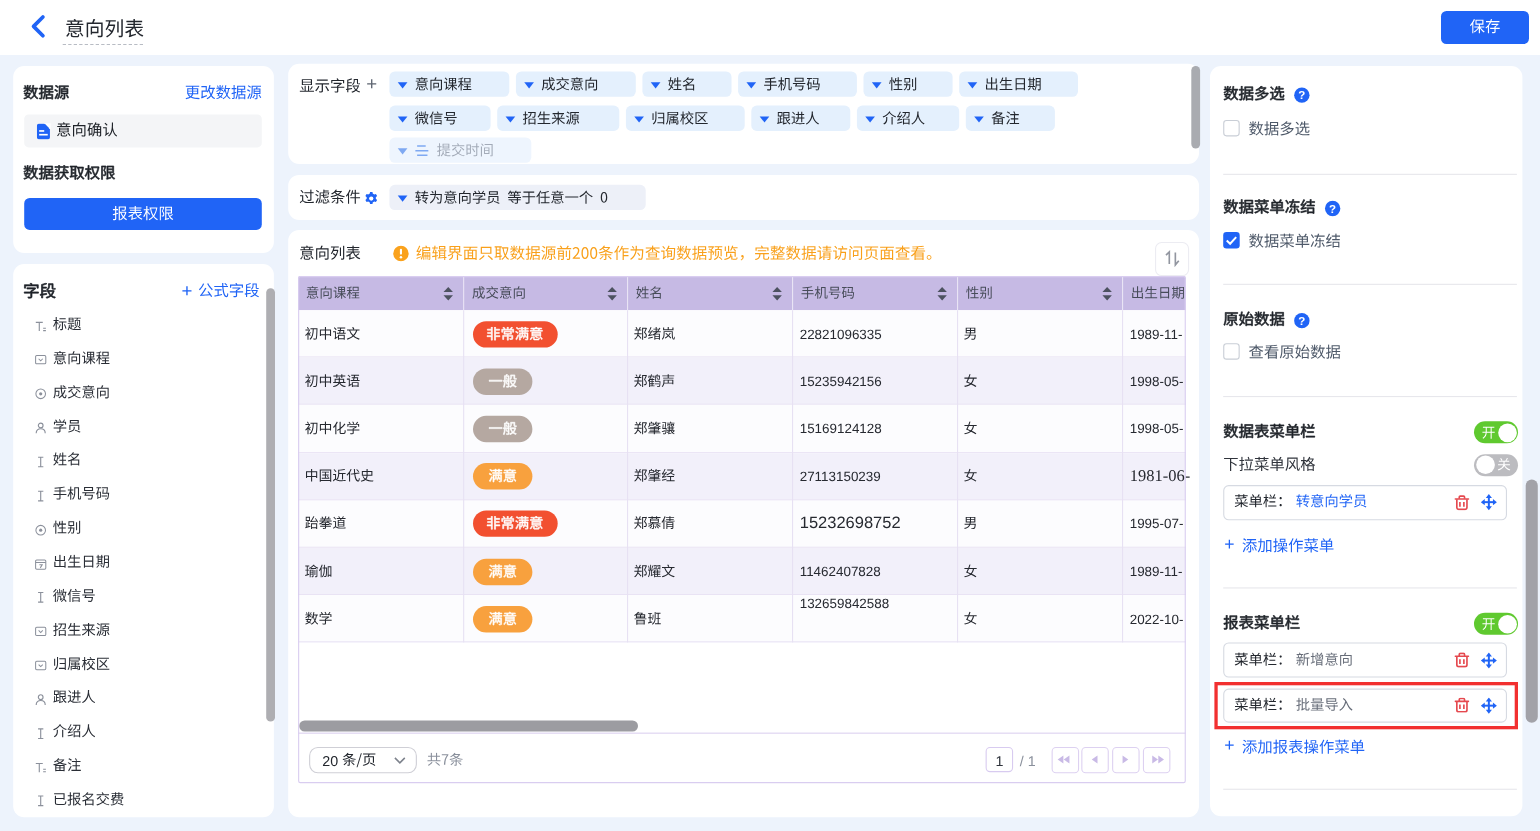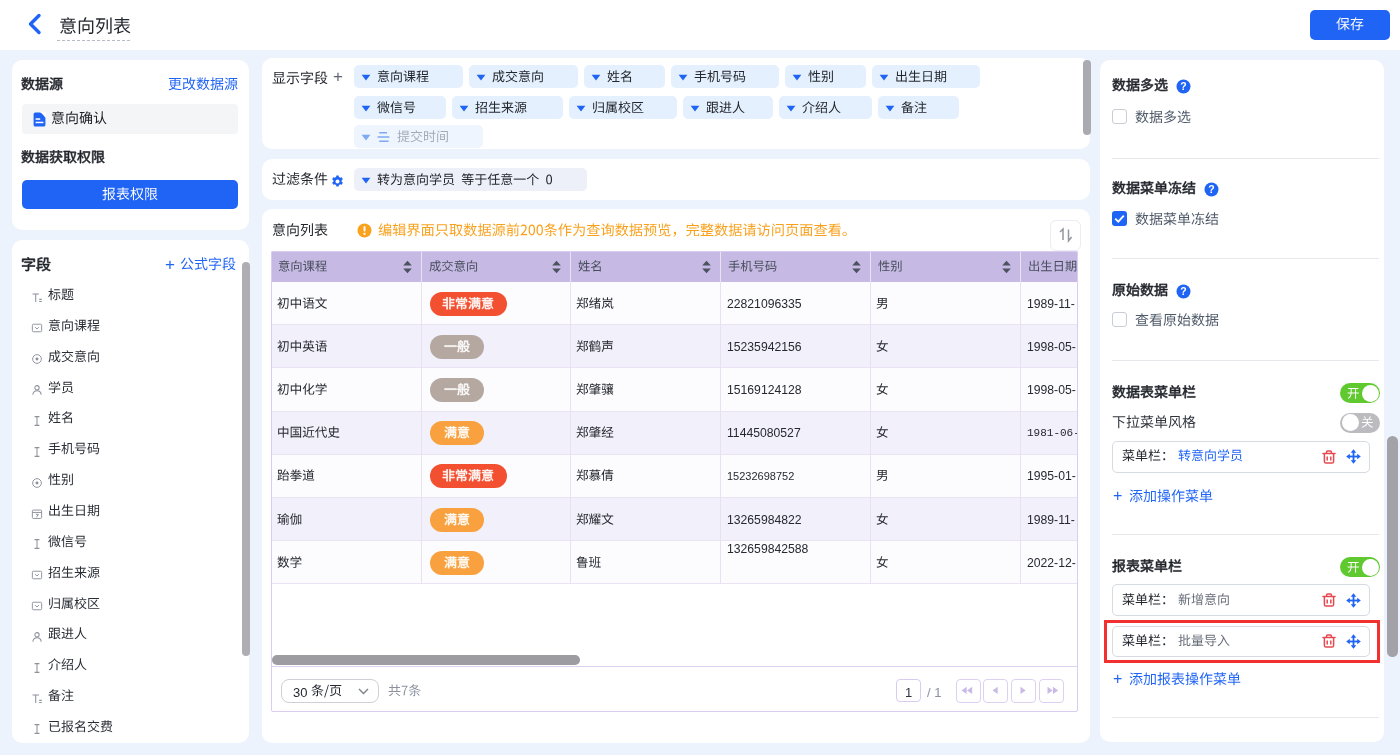--- a/index.html
+++ b/index.html
@@ -1034,31 +1034,31 @@
 <div class="abs" style="left:576.0px;top:426.2px;">
     <svg class="t" width="38" height="14">
       <g fill="#262930" transform="translate(0,10.84) scale(0.01260,-0.01260)">
         <use href="#g90d1" x="0"></use>
         <use href="#g8087" x="1000"></use>
         <use href="#g7ecf" x="2000"></use>
       </g>
     </svg>
   </div>
 <div class="abs" style="left:727.0px;top:425.2px;">
-    <span style="display:block;font-size:12.2px;line-height:16px;color:#262930;font-family:'Liberation Sans'">11445080527</span>
+    <span style="display:block;font-size:12.2px;line-height:16px;color:#262930;font-family:'Liberation Sans'">27113150239</span>
   </div>
 <div class="abs" style="left:876.0px;top:426.2px;">
     <svg class="t" width="13" height="14">
       <g fill="#262930" transform="translate(0,10.84) scale(0.01260,-0.01260)">
         <use href="#g5973" x="0"></use>
       </g>
     </svg>
   </div>
 <div class="abs" style="left:1027.0px;top:425.2px;">
-    <span style="display:block;font-size:11px;line-height:16px;color:#262930;font-family:Liberation Mono, monospace">1981-06-</span>
+    <span style="display:block;font-size:15px;line-height:16px;color:#262930;font-family:Liberation Serif, serif">1981-06-</span>
   </div>
 <div class="abs" style="left:271px;top:454.8px;width:807px;height:43.2px;background:#fcfcfe;border-bottom:1px solid #e9e3f4"></div>
 <div class="abs" style="left:276.5px;top:469.4px;">
     <svg class="t" width="38" height="14">
       <g fill="#262930" transform="translate(0,10.84) scale(0.01260,-0.01260)">
         <use href="#g8dc6" x="0"></use>
         <use href="#g62f3" x="1000"></use>
         <use href="#g9053" x="2000"></use>
       </g>
     </svg>
@@ -1077,31 +1077,31 @@
 <div class="abs" style="left:576.0px;top:469.4px;">
     <svg class="t" width="38" height="14">
       <g fill="#262930" transform="translate(0,10.84) scale(0.01260,-0.01260)">
         <use href="#g90d1" x="0"></use>
         <use href="#g6155" x="1000"></use>
         <use href="#g5029" x="2000"></use>
       </g>
     </svg>
   </div>
 <div class="abs" style="left:727.0px;top:468.4px;">
-    <span style="display:block;font-size:11px;line-height:16px;color:#262930;font-family:'Liberation Sans'">15232698752</span>
+    <span style="display:block;font-size:15px;line-height:16px;color:#262930;font-family:'Liberation Sans'">15232698752</span>
   </div>
 <div class="abs" style="left:876.0px;top:469.4px;">
     <svg class="t" width="13" height="14">
       <g fill="#262930" transform="translate(0,10.84) scale(0.01260,-0.01260)">
         <use href="#g7537" x="0"></use>
       </g>
     </svg>
   </div>
 <div class="abs" style="left:1027.0px;top:468.4px;">
-    <span style="display:block;font-size:12.2px;line-height:16px;color:#262930;font-family:'Liberation Sans'">1995-01-</span>
+    <span style="display:block;font-size:12.2px;line-height:16px;color:#262930;font-family:'Liberation Sans'">1995-07-</span>
   </div>
 <div class="abs" style="left:271px;top:498.0px;width:807px;height:43.2px;background:#f2f0fa;border-bottom:1px solid #e9e3f4"></div>
 <div class="abs" style="left:276.5px;top:512.6px;">
     <svg class="t" width="26" height="14">
       <g fill="#262930" transform="translate(0,10.84) scale(0.01260,-0.01260)">
         <use href="#g745c" x="0"></use>
         <use href="#g4f3d" x="1000"></use>
       </g>
     </svg>
   </div>
@@ -1117,21 +1117,21 @@
 <div class="abs" style="left:576.0px;top:512.6px;">
     <svg class="t" width="38" height="14">
       <g fill="#262930" transform="translate(0,10.84) scale(0.01260,-0.01260)">
         <use href="#g90d1" x="0"></use>
         <use href="#g8000" x="1000"></use>
         <use href="#g6587" x="2000"></use>
       </g>
     </svg>
   </div>
 <div class="abs" style="left:727.0px;top:511.6px;">
-    <span style="display:block;font-size:12.2px;line-height:16px;color:#262930;font-family:'Liberation Sans'">13265984822</span>
+    <span style="display:block;font-size:12.2px;line-height:16px;color:#262930;font-family:'Liberation Sans'">11462407828</span>
   </div>
 <div class="abs" style="left:876.0px;top:512.6px;">
     <svg class="t" width="13" height="14">
       <g fill="#262930" transform="translate(0,10.84) scale(0.01260,-0.01260)">
         <use href="#g5973" x="0"></use>
       </g>
     </svg>
   </div>
 <div class="abs" style="left:1027.0px;top:511.6px;">
     <span style="display:block;font-size:12.2px;line-height:16px;color:#262930;font-family:'Liberation Sans'">1989-11-</span>
@@ -1166,32 +1166,32 @@
     <span style="display:block;font-size:12.2px;line-height:16px;color:#262930;font-family:'Liberation Sans'">132659842588</span>
   </div>
 <div class="abs" style="left:876.0px;top:555.8px;">
     <svg class="t" width="13" height="14">
       <g fill="#262930" transform="translate(0,10.84) scale(0.01260,-0.01260)">
         <use href="#g5973" x="0"></use>
       </g>
     </svg>
   </div>
 <div class="abs" style="left:1027.0px;top:554.8px;">
-    <span style="display:block;font-size:12.2px;line-height:16px;color:#262930;font-family:'Liberation Sans'">2022-12-</span>
+    <span style="display:block;font-size:12.2px;line-height:16px;color:#262930;font-family:'Liberation Sans'">2022-10-</span>
   </div>
 <div class="abs" style="left:421.0px;top:282px;width:1px;height:302.4px;background:#e7e1f3"></div>
 <div class="abs" style="left:570.0px;top:282px;width:1px;height:302.4px;background:#e7e1f3"></div>
 <div class="abs" style="left:720.0px;top:282px;width:1px;height:302.4px;background:#e7e1f3"></div>
 <div class="abs" style="left:870.0px;top:282px;width:1px;height:302.4px;background:#e7e1f3"></div>
 <div class="abs" style="left:1020.0px;top:282px;width:1px;height:302.4px;background:#e7e1f3"></div>
 <div class="abs" style="left:272px;top:654.5px;width:308px;height:10.5px;background:#9c9ca1;border-radius:5px"></div>
 <div class="abs" style="left:271px;top:665.5px;width:807px;height:1px;background:#dcd1f0"></div>
 <div class="abs" style="left:271px;top:251px;width:807px;height:461px;border:1px solid #d9cdf0;border-radius:2px"></div>
 <div class="abs" style="left:281px;top:678.8px;width:98px;height:24.5px;border:1px solid #cfcfd6;border-radius:8px;background:#fff"></div>
-<div class="abs" style="left:293.0px;top:683.0px;"><span style="font-size:13px;color:#23272e;font-family:'Liberation Sans'">30 </span></div>
+<div class="abs" style="left:293.0px;top:683.0px;"><span style="font-size:13px;color:#23272e;font-family:'Liberation Sans'">20 </span></div>
 <div class="abs" style="left:311.0px;top:683.5px;">
     <svg class="t" width="32" height="15">
       <g fill="#23272e" transform="translate(0,11.18) scale(0.01300,-0.01300)">
         <use href="#g6761" x="0"></use>
         <use href="#g002f" x="1000"></use>
         <use href="#g9875" x="1392"></use>
       </g>
     </svg>
   </div>
 <svg class="abs" width="11" height="7" style="left:358px;top:688px">

